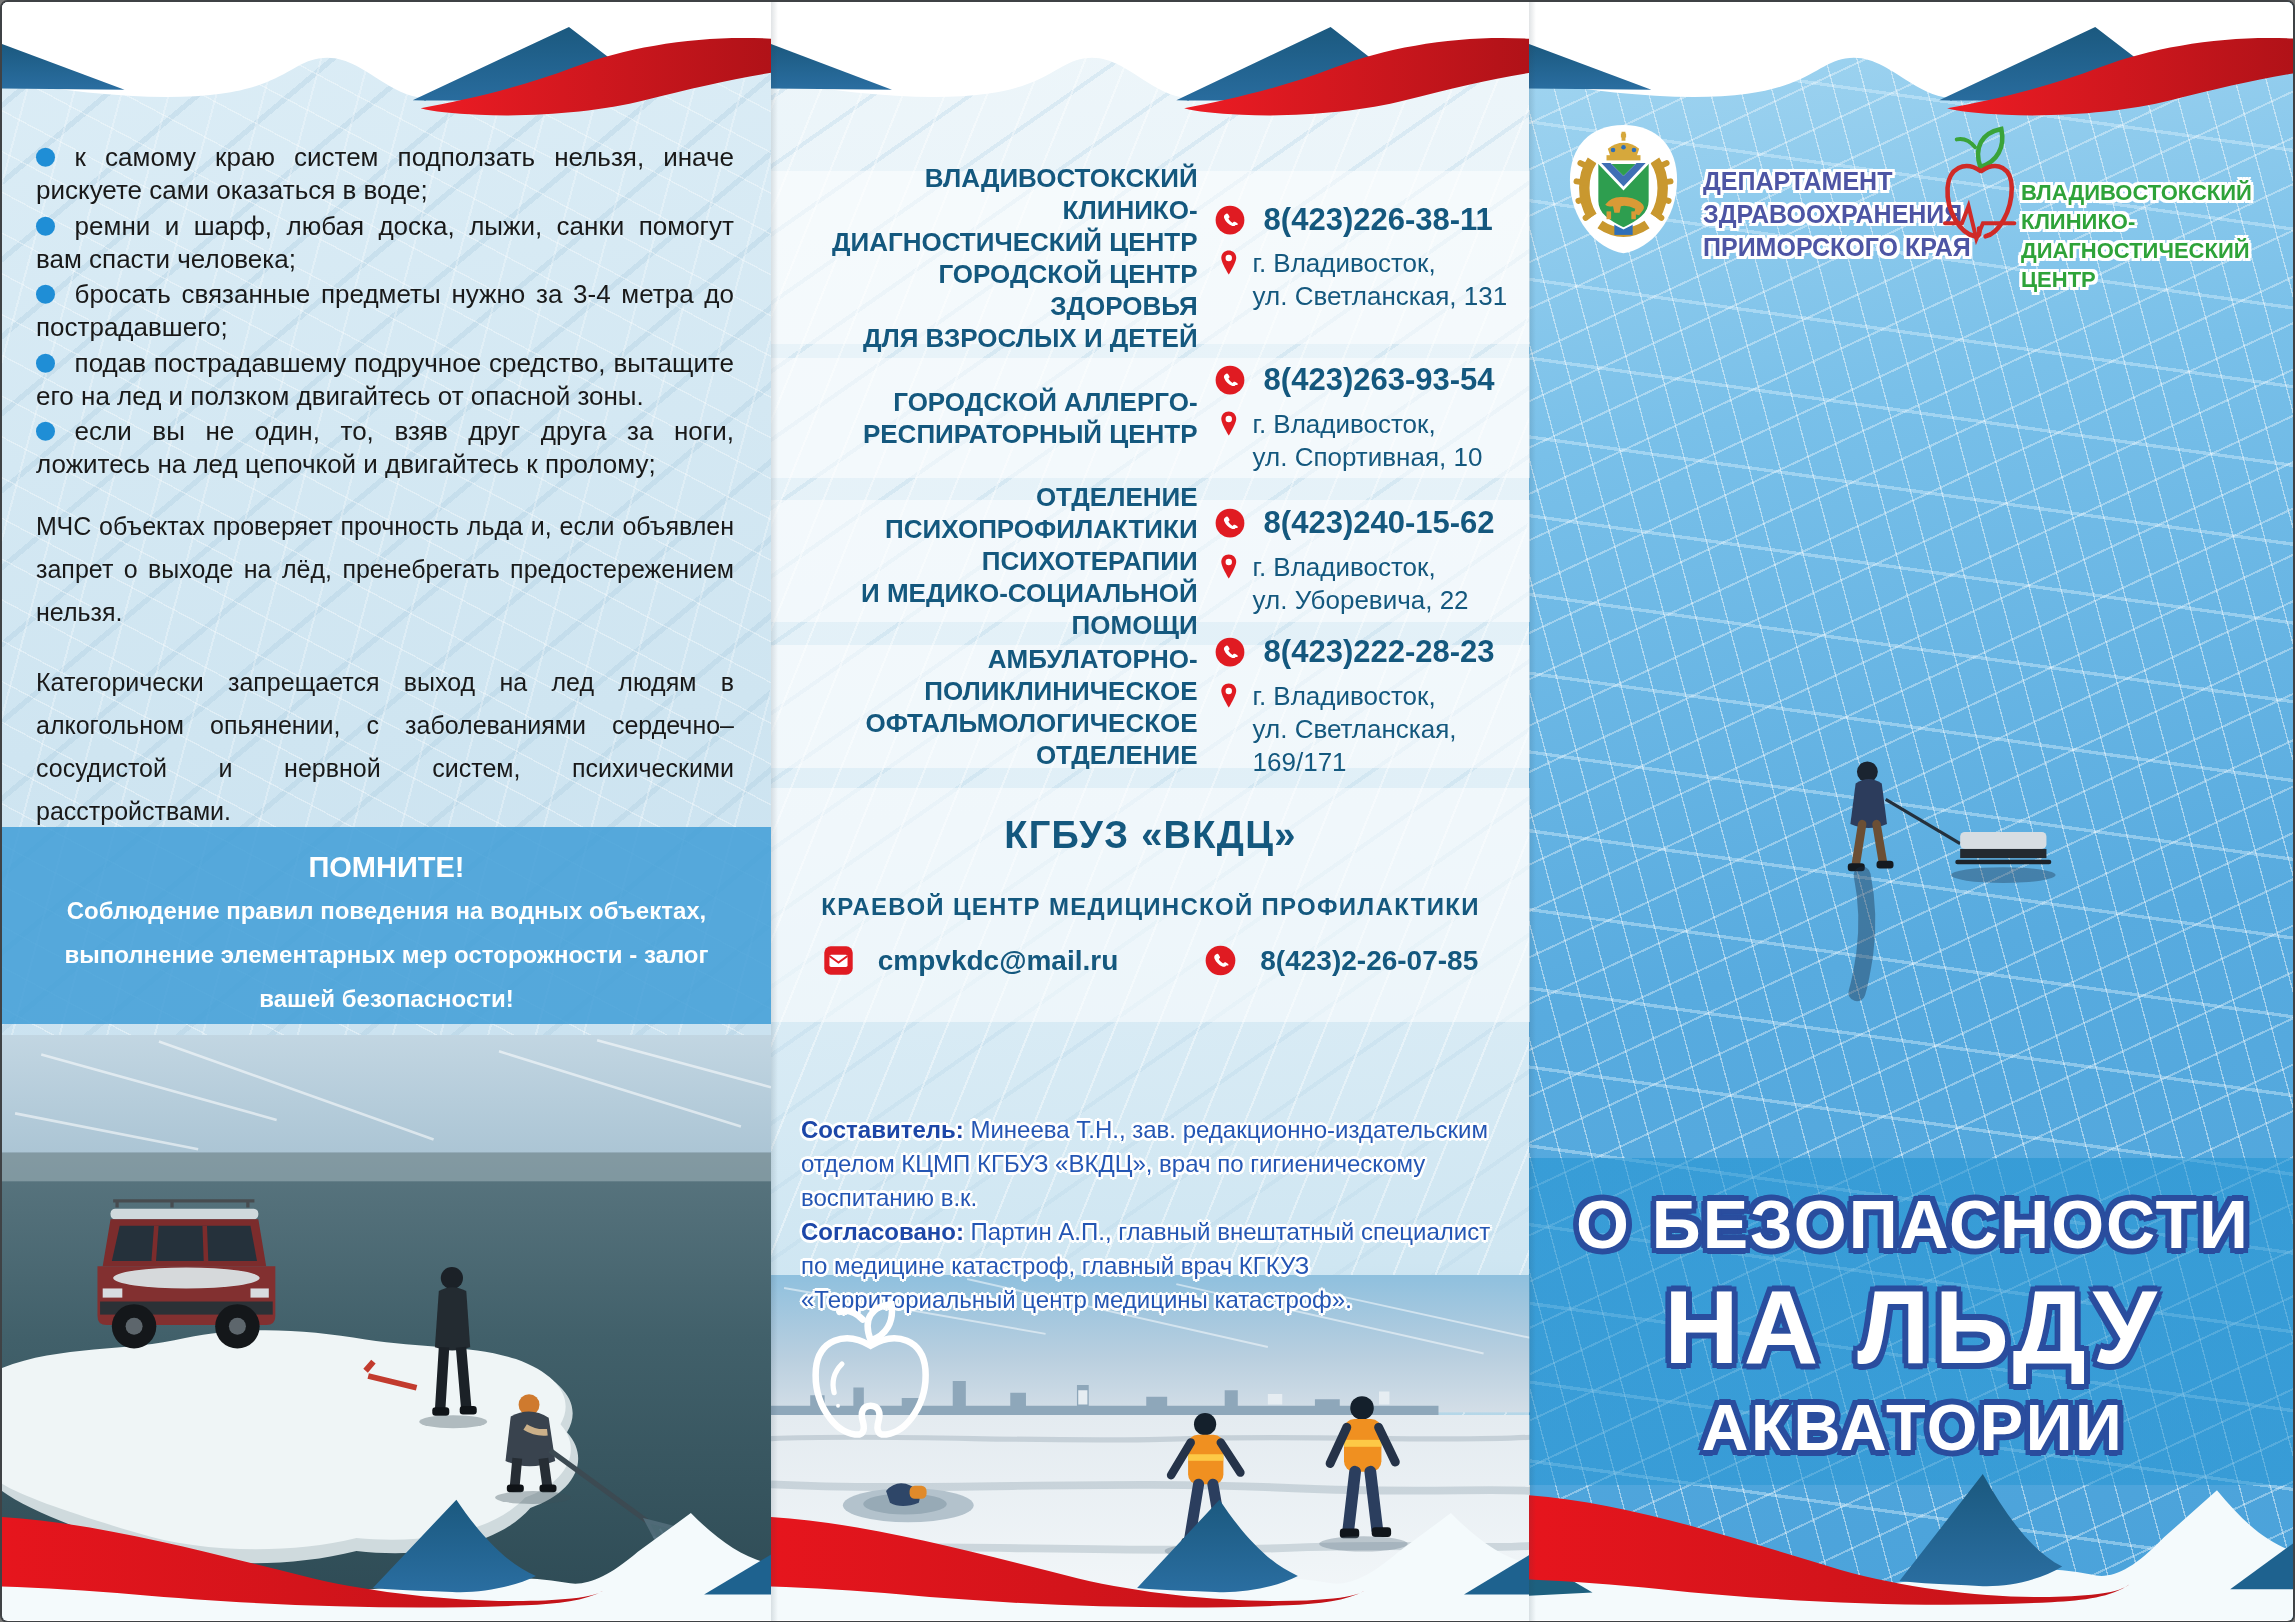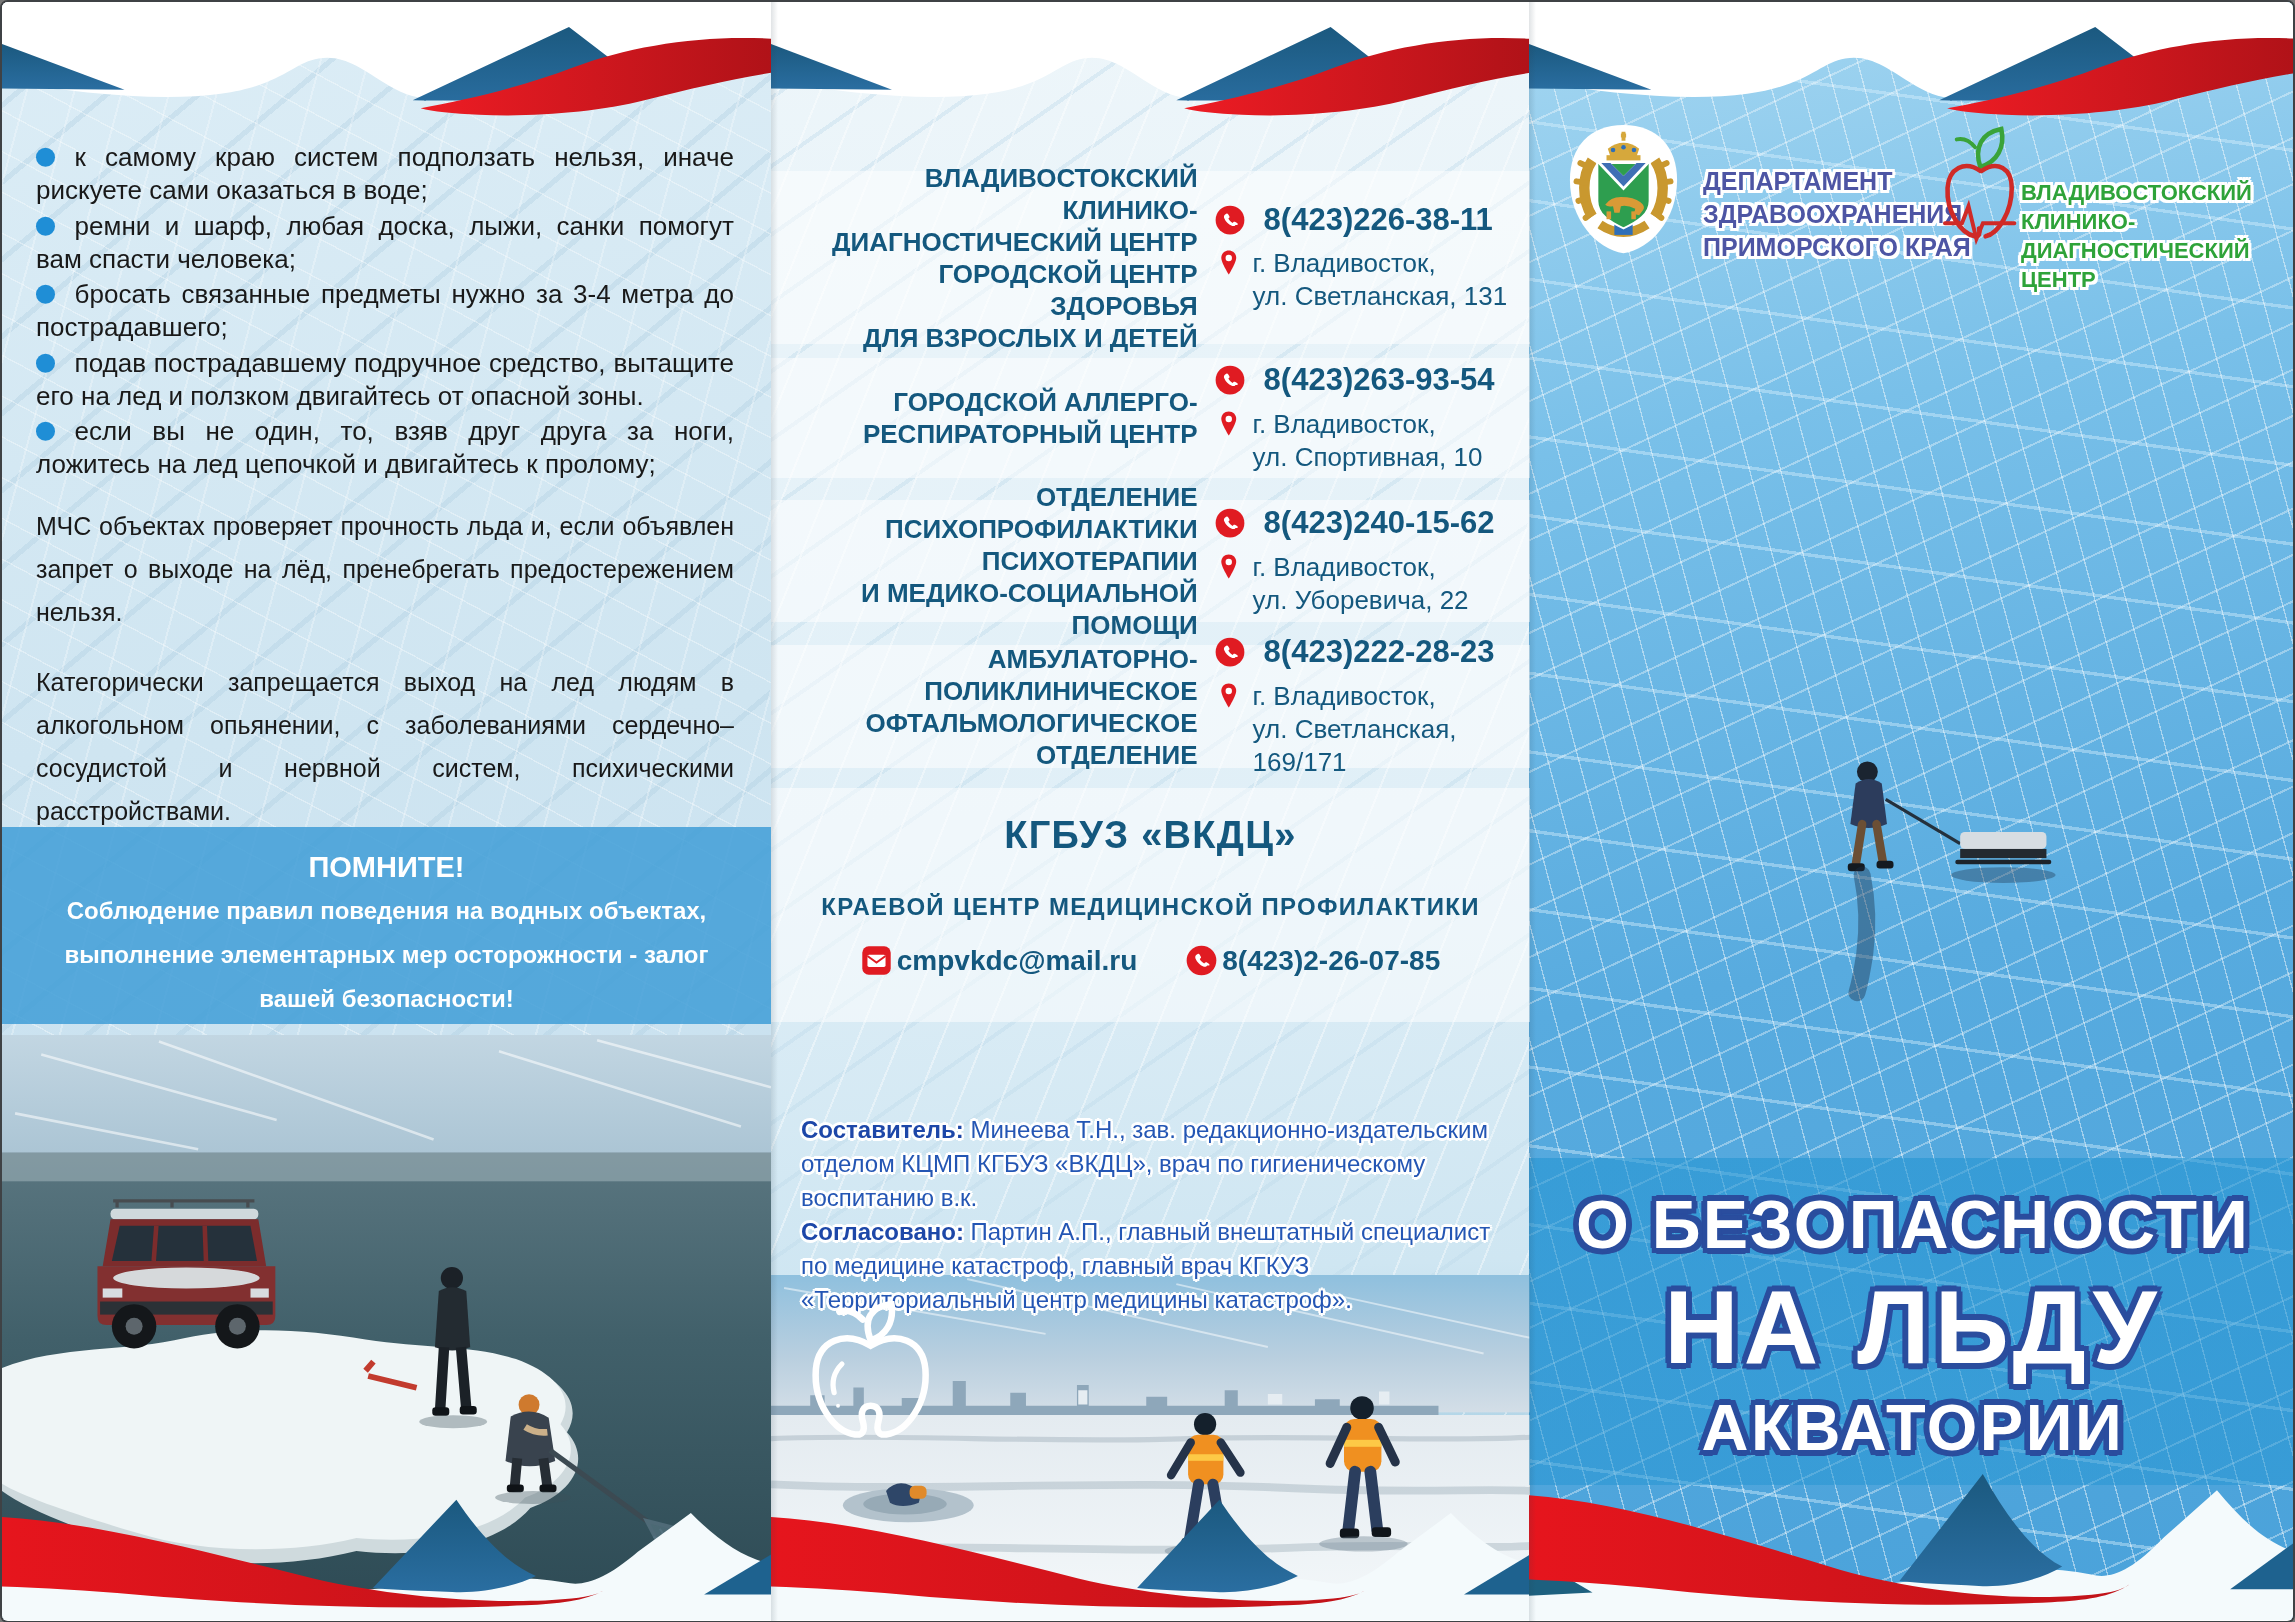--- a/index.html
+++ b/index.html
@@ -52,21 +52,21 @@
   .band{position:absolute;left:0;right:0;background:rgba(255,255,255,.52);z-index:5;display:flex;align-items:center;padding:0 19.6px;}
   .c-name{flex:0 0 424px;text-align:right;font-weight:bold;font-size:26px;line-height:32px;color:#14587e;padding-right:17px;white-space:pre-line;}
   .c-right{flex:1;}
   .c-phone{display:flex;align-items:center;gap:19px;font-size:31px;font-weight:bold;color:#14587e;}
   .c-addr{display:flex;gap:10.5px;margin-top:9.2px;font-size:26px;line-height:33px;color:#14587e;font-weight:500;white-space:pre-line;}
   .icn{flex:0 0 auto;}
   .org{flex-direction:column;justify-content:flex-start;text-align:center;padding-top:26px;}
   .org-title{font-size:38px;font-weight:bold;letter-spacing:1.3px;color:#14587e;}
   .org-sub{font-size:24px;font-weight:bold;letter-spacing:1.3px;color:#14587e;margin-top:36px;}
   .org-addr{display:flex;align-items:center;gap:13px;margin-top:27.5px;font-size:30px;font-weight:bold;color:#14587e;}
-  .org-line{display:flex;align-items:center;gap:5px;margin-top:23.5px;font-size:28px;font-weight:bold;color:#14587e;}
+  .org-line{display:flex;align-items:center;gap:24px;margin-top:23.5px;font-size:28px;font-weight:bold;color:#14587e;}
   .org-line .gap{width:39px;}
   .credits{position:absolute;top:1111px;left:30px;right:25px;z-index:9;color:#2456b4;font-size:24px;line-height:34px;}
   .credits p{margin:0;}
   .credits b{color:#1d47a8;}
   .outline-w{text-shadow:-2px -2px 0 #fff,2px -2px 0 #fff,-2px 2px 0 #fff,2px 2px 0 #fff,-2.6px 0 0 #fff,2.6px 0 0 #fff,0 -2.6px 0 #fff,0 2.6px 0 #fff;}
   #apple-white{position:absolute;top:1299px;left:23.5px;z-index:12;}
 
   
   .logo-emblem{position:absolute;top:119px;left:37px;z-index:6;}
   .logo1-text{position:absolute;top:163px;left:174px;width:294px;z-index:6;

